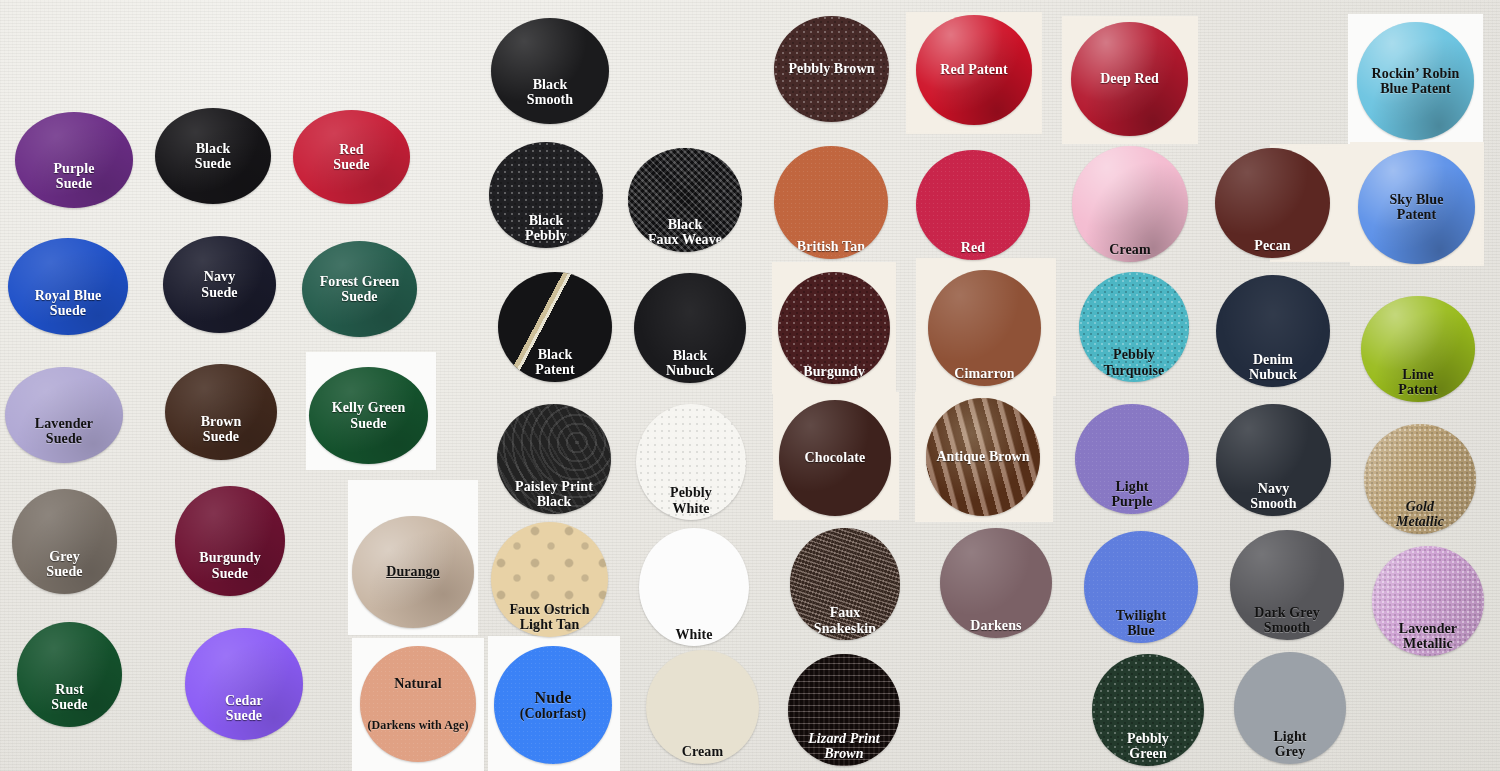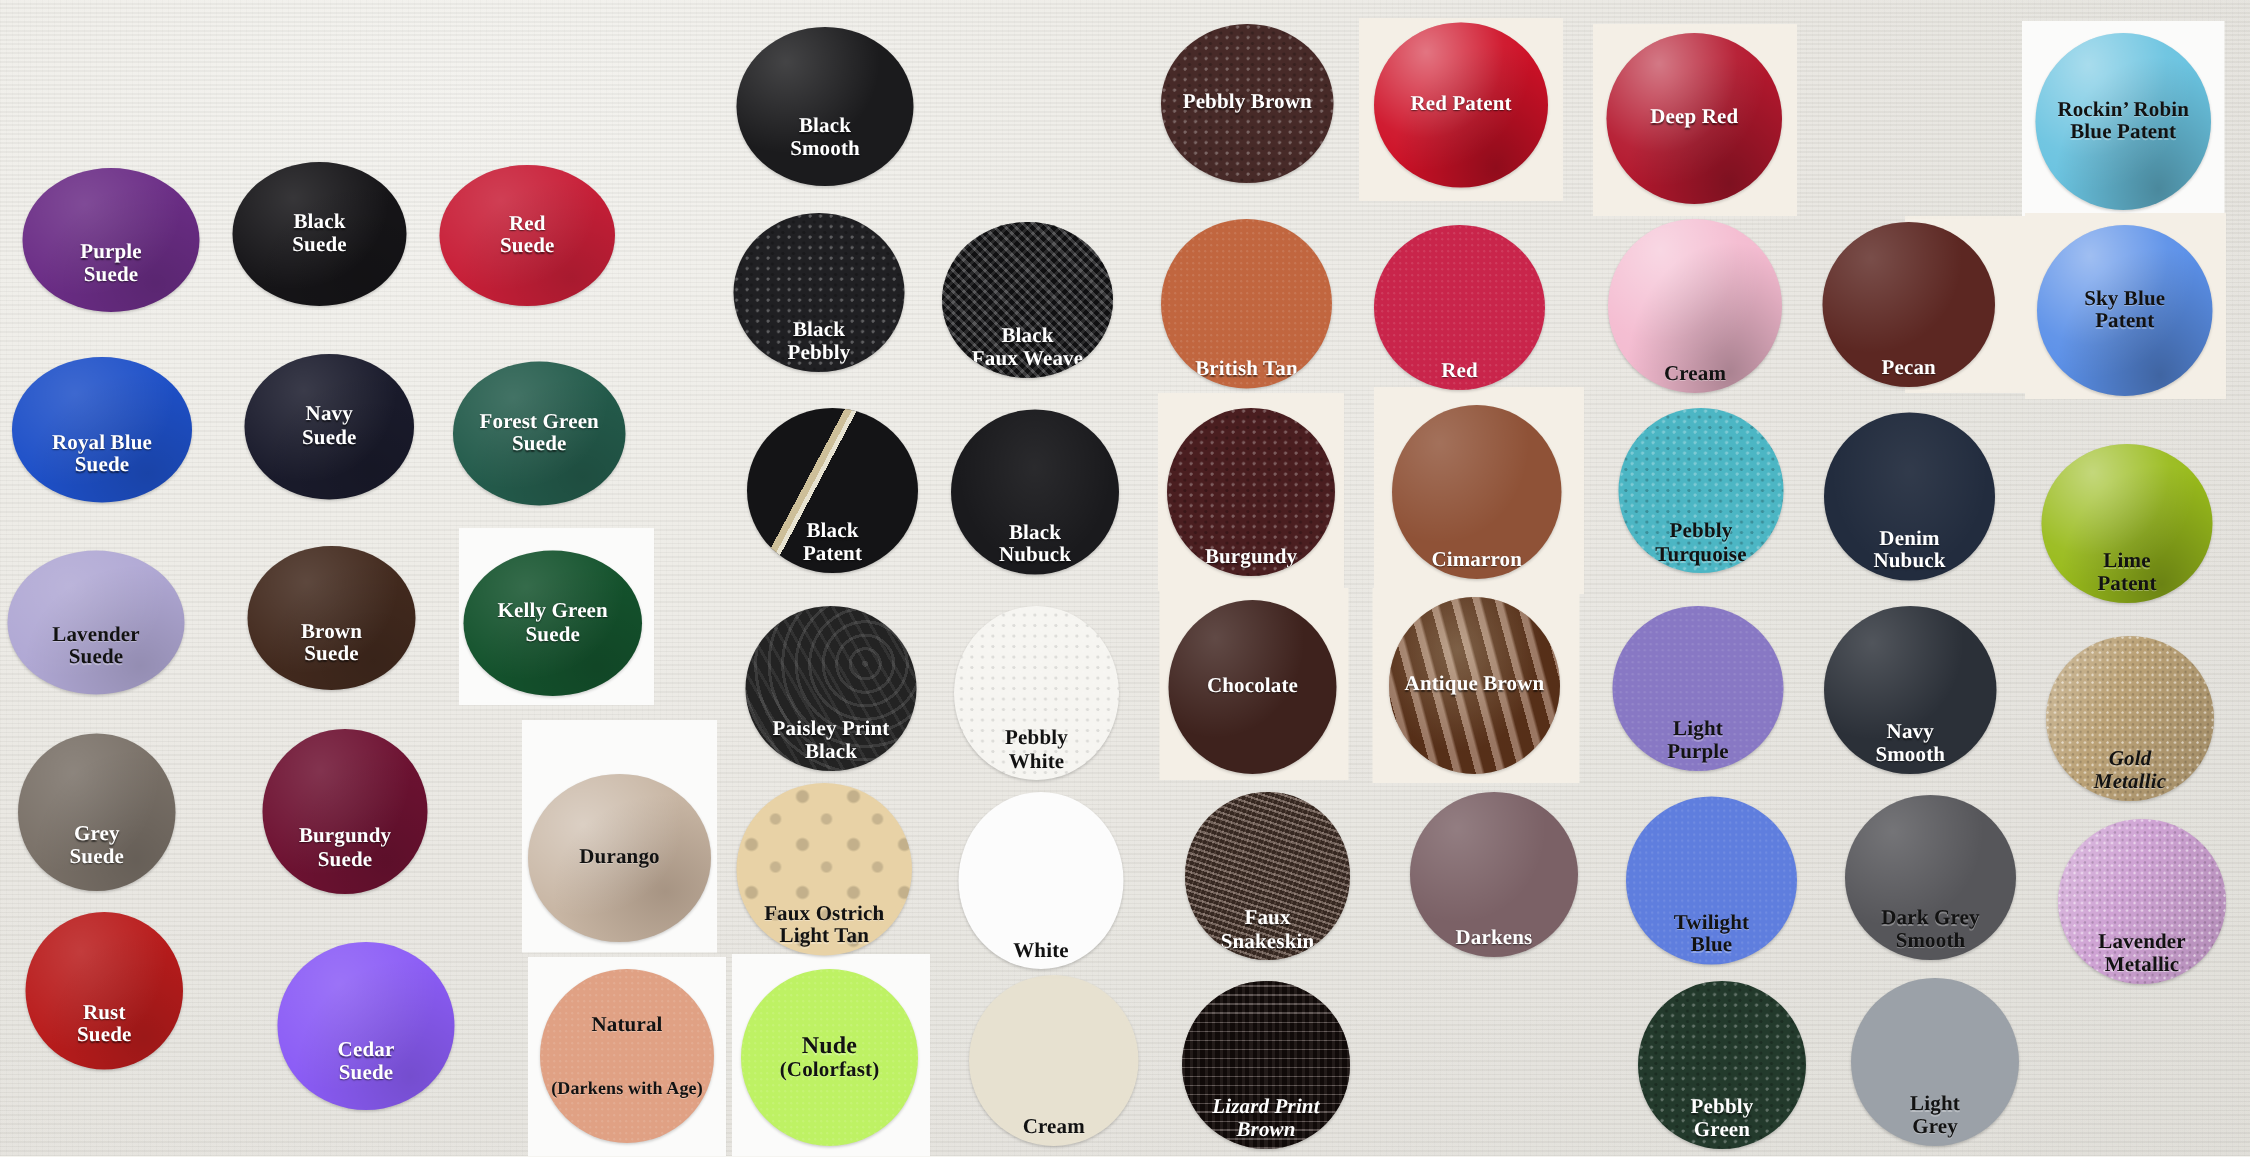--- a/index.html
+++ b/index.html
@@ -187,23 +187,23 @@
 Suede</div>
       </div>
       <div class="swatch lbl-low txt-light" style="left: 175px; top: 486px; width: 110px; height: 110px; background: rgb(110, 18, 50); z-index: 13;">
         <div class="tex tex-suede"></div>
         <div class="lbl" style="font-size: 14px;">Burgundy
 Suede</div>
       </div>
       <div class="card white" style="left: 348px; top: 480px; width: 130px; height: 155px;"></div>
       <div class="swatch lbl-mid txt-dark" style="left: 352px; top: 516px; width: 122px; height: 112px; background: rgb(200, 182, 164); z-index: 14;">
         <div class="tex tex-durango"></div>
-        <div class="lbl" style="font-size: 14px;">Durango</div>
-      </div>
-      <div class="swatch lbl-low txt-light" style="left: 17px; top: 608px; width: 105px; height: 105px; background: #b91c1c; z-index: 15;">
+        <div class="lbl" style="font-size: 14px; text-decoration: underline;">Durango</div>
+      </div>
+      <div class="swatch lbl-low txt-light" style="left: 17px; top: 622px; width: 105px; height: 105px; background: #14532d; z-index: 15;">
         <div class="tex tex-suede"></div>
         <div class="lbl" style="font-size: 14px;">Rust
 Suede</div>
       </div>
       <div class="swatch lbl-low txt-light" style="left: 185px; top: 628px; width: 118px; height: 112px; background: #8b5cf6; z-index: 16;">
         <div class="tex tex-suede"></div>
         <div class="lbl" style="font-size: 14px;">Cedar
 Suede</div>
       </div>
       <div class="card white" style="left: 352px; top: 638px; width: 132px; height: 133px;"></div>
@@ -248,21 +248,21 @@
       </div>
       <div class="swatch lbl-lower txt-dark" style="left: 491px; top: 522px; width: 117px; height: 115px; background: rgb(232, 210, 166); z-index: 25;">
         <div class="tex tex-ostrich"></div>
         <div class="lbl" style="font-size: 14px;">Faux Ostrich
 Light Tan</div>
       </div>
       <div class="swatch lbl-lower txt-dark" style="left: 639px; top: 528px; width: 110px; height: 118px; background: rgb(252, 252, 252); z-index: 26;">
         <div class="lbl" style="font-size: 14px;">White</div>
       </div>
       <div class="card white" style="left: 488px; top: 636px; width: 132px; height: 135px;"></div>
-      <div class="swatch lbl-mid txt-dark" style="left: 494px; top: 646px; width: 118px; height: 118px; background: #bef264; z-index: 27;">
+      <div class="swatch lbl-mid txt-dark" style="left: 494px; top: 646px; width: 118px; height: 118px; background: #3b82f6; z-index: 27;">
         <div class="tex tex-grain"></div>
         <div class="lbl" style="font-size: 16px;">Nude<div style="font-size: 14px;">(Colorfast)</div></div>
       </div>
       <div class="swatch lbl-lower txt-dark" style="left: 646px; top: 650px; width: 113px; height: 114px; background: rgb(231, 225, 208); z-index: 28;">
         <div class="lbl" style="font-size: 14px;">Cream</div>
       </div>
       <div class="swatch lbl-mid txt-light" style="left: 774px; top: 16px; width: 115px; height: 106px; background: rgb(71, 42, 40); z-index: 29;">
         <div class="tex tex-pebbly"></div>
         <div class="lbl" style="font-size: 14px;">Pebbly Brown</div>
       </div>

